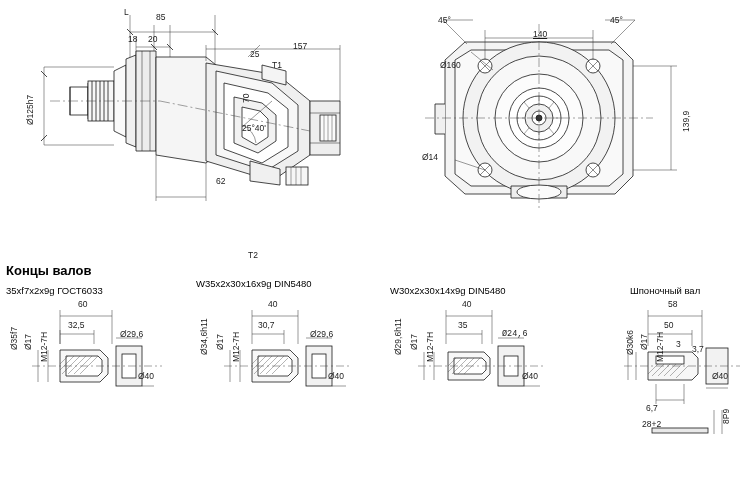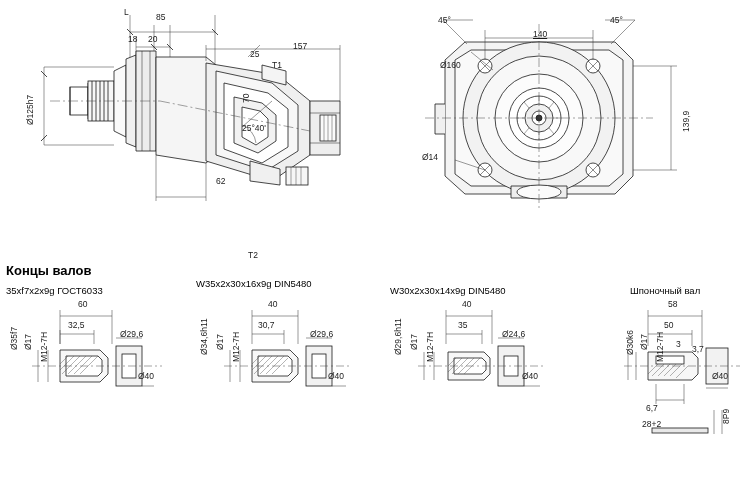--- a/index.html
+++ b/index.html
@@ -336,21 +336,21 @@
       <g stroke="#444" stroke-width="0.5" stroke-dasharray="8,3,2,3">
         <line x1="28" y1="66" x2="156" y2="66"></line>
       </g>
     </g>
   </svg>
   <div class="lbl" style="left:462px;top:300px;">40</div>
   <div class="lbl" style="left:458px;top:321px;">35</div>
   <div class="lbl rot" style="left:394px;top:355px;">Ø29,6h11</div>
   <div class="lbl rot" style="left:410px;top:350px;">Ø17</div>
   <div class="lbl rot" style="left:426px;top:362px;">M12-7H</div>
-  <div class="lbl" style="left:502px;top:330px;">Ø24,6</div>
+  <div class="lbl" style="left:502px;top:330px;font-family:Liberation Mono, monospace;">Ø24,6</div>
   <div class="lbl" style="left:522px;top:372px;">Ø40</div>
 
   <svg width="130" height="150" viewBox="0 0 130 150" style="position:absolute;left:622px;top:300px;">
     <g stroke="#1a1a1a" fill="none" stroke-width="0.8">
       <g stroke="#333" stroke-width="0.5">
         <line x1="26" y1="10" x2="26" y2="46"></line>
         <line x1="80" y1="10" x2="80" y2="46"></line>
         <line x1="26" y1="16" x2="80" y2="16"></line>
         <line x1="70" y1="30" x2="70" y2="46"></line>
         <line x1="26" y1="34" x2="70" y2="34"></line>

